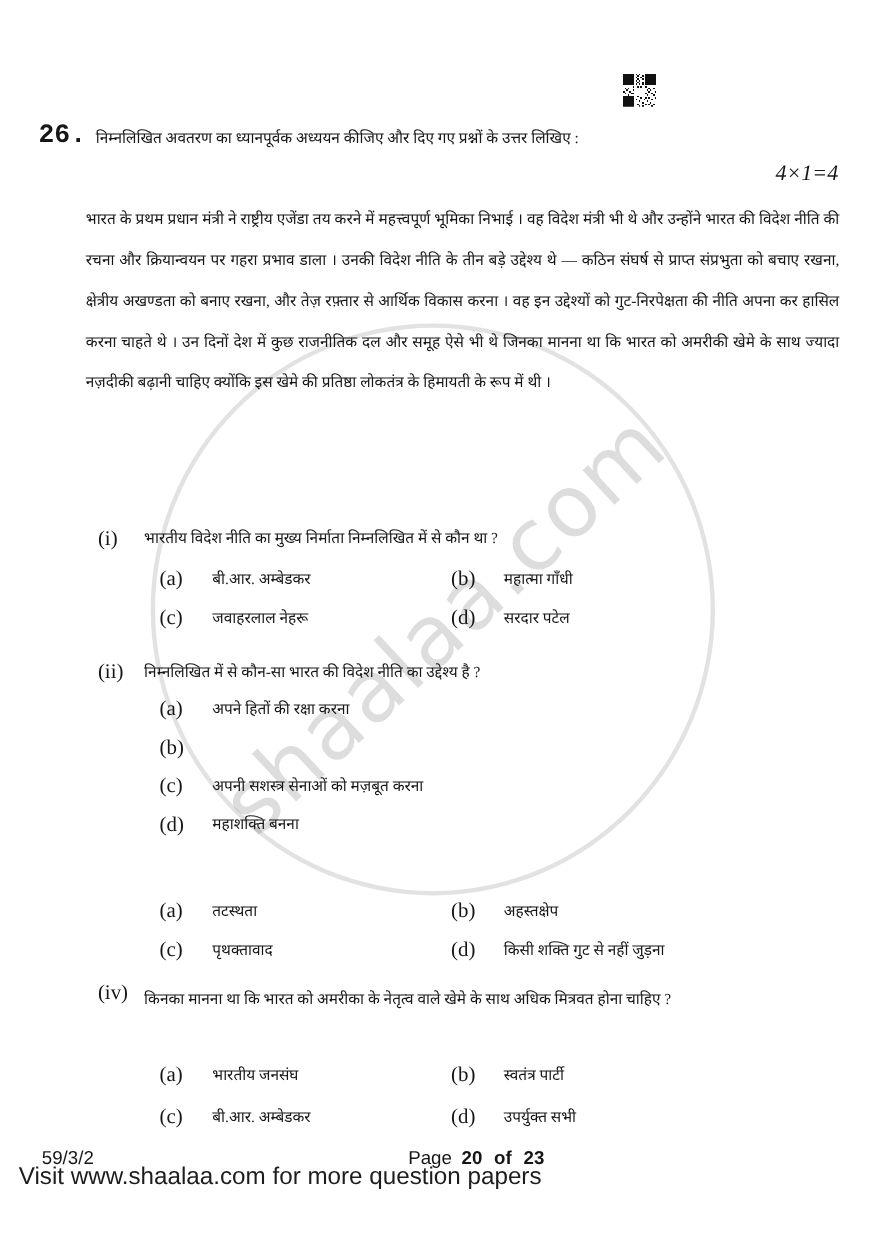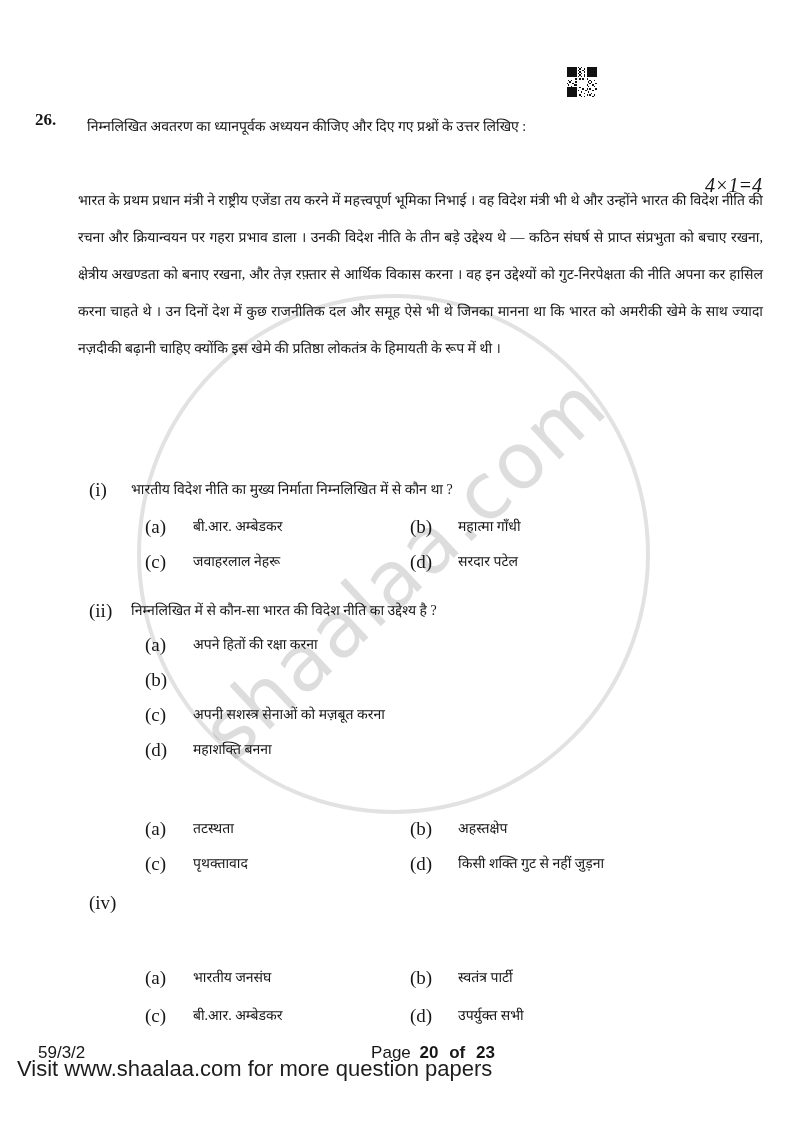--- a/index.html
+++ b/index.html
@@ -38,28 +38,28 @@
   
   .row{position:absolute;left:0;width:800px;height:36px;z-index:1;}
   .hindi{font-size:14px;}
   .num{position:absolute;left:89px;top:0;font-size:19px;}
   .qtext{position:absolute;left:131px;top:0;}
   .lab1{position:absolute;left:145px;top:0;font-size:19px;}
   .val1{position:absolute;left:193px;top:0;}
   .lab2{position:absolute;left:410px;top:0;font-size:19px;}
   .val2{position:absolute;left:458px;top:0;}
   
-  .q-number{position:absolute;left:35px;top:110px;font-size:17px;font-weight:bold;z-index:1;}
+  .q-number{position:absolute;left:35px;top:110px;font-size:24px;font-weight:bold;z-index:1;font-family:Liberation Mono, monospace;}
   .q-prompt{
     position:absolute;left:87px;top:108px;width:676px;
     text-align:justify;line-height:37px;z-index:1;
   }
   .q-marks{
     position:absolute;left:0;top:147px;width:762px;
-    text-align:right;font-style:italic;font-size:20px;z-index:1;margin-top:27px;
+    text-align:right;font-style:italic;font-size:20px;z-index:1;
   }
   
   .passage{
     position:absolute;left:78px;top:182px;width:685px;
     text-align:justify;line-height:37px;z-index:1;
   }
   
   .blank{
     display:inline-block;width:92px;height:1em;
     border-bottom:1.6px solid #222;
@@ -207,20 +207,21 @@
   </div>
   <div class="row" style="top:853px">
     <span class="lab1">(c)</span>
     <span class="val1 hindi">पृथक्तावाद</span>
     <span class="lab2">(d)</span>
     <span class="val2 hindi">किसी शक्ति गुट से नहीं जुड़ना</span>
   </div>
 
   <div class="row" style="top:892px;height:72px">
     <span class="num">(iv)</span>
+    <span class="qtext hindi" style="width:632px;text-align:justify;line-height:35px;display:inline-block">किनका मानना था कि भारत को अमरीका के नेतृत्व वाले खेमे के साथ अधिक मित्रवत होना चाहिए ?</span>
   </div>
   <div class="row" style="top:967px">
     <span class="lab1">(a)</span>
     <span class="val1 hindi">भारतीय जनसंघ</span>
     <span class="lab2">(b)</span>
     <span class="val2 hindi">स्वतंत्र पार्टी</span>
   </div>
   <div class="row" style="top:1005px">
     <span class="lab1">(c)</span>
     <span class="val1 hindi">बी.आर. अम्बेडकर</span>

